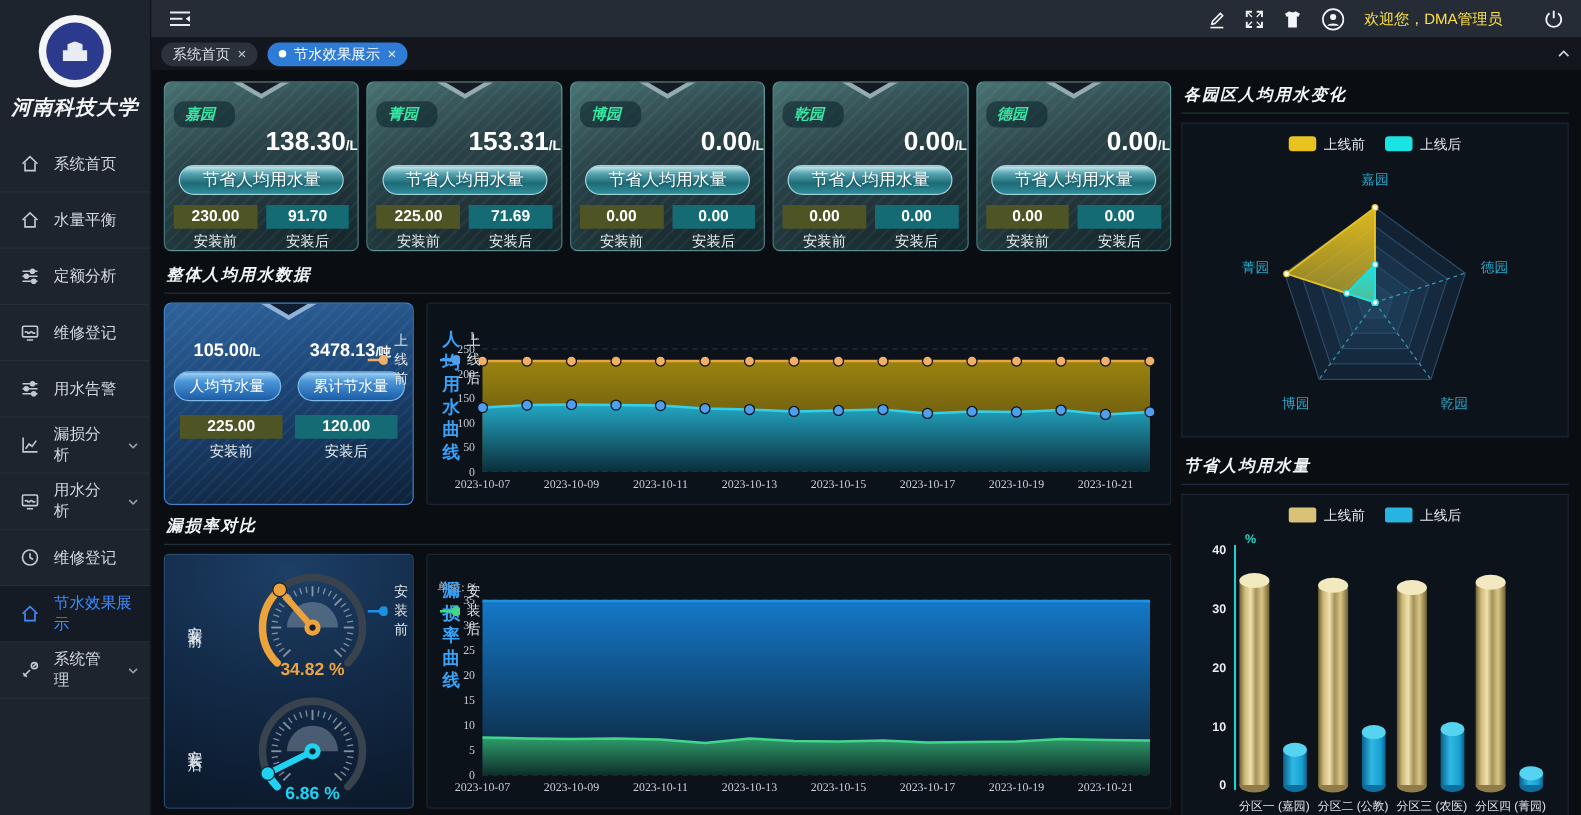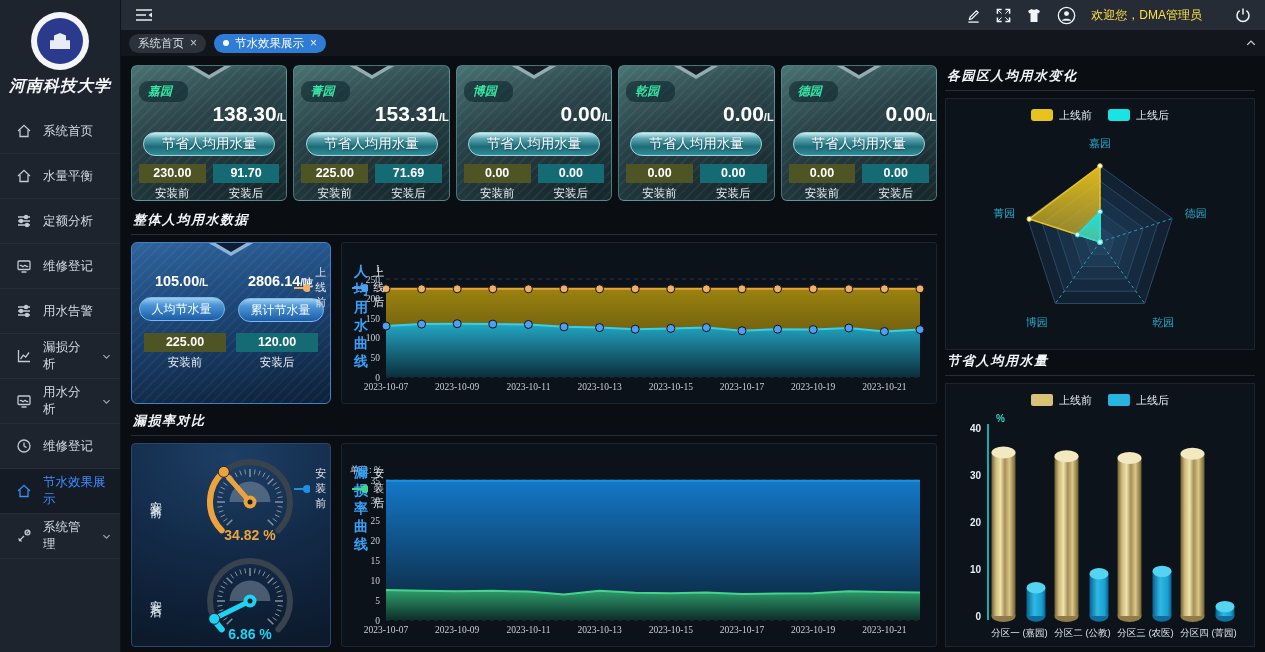--- a/index.html
+++ b/index.html
@@ -31,21 +31,21 @@
 
   .tabbar { height:27px; flex:none; background:#13171d; display:flex; align-items:center; gap:8px; padding:0 8px; border-bottom:1px solid #090c10; }
   .tab { height:19px; border-radius:10px; background:#2b323b; color:#d8dee4; font-size:11.5px; display:flex; align-items:center; padding:0 9px; gap:6px; cursor:pointer; white-space:nowrap; }
   .tab.active { background:#2e7cd6; color:#fff; }
   .tab-dot { width:6px; height:6px; border-radius:50%; background:#fff; }
   .tab-close { font-size:12px; opacity:.9; }
   .tabbar-collapse { margin-left:auto; color:#cdd4da; display:flex; cursor:pointer; }
 
   .content { flex:1; display:flex; gap:8px; padding:8px 10px 6px; min-height:0; }
   .col-left { width:806px; flex:none; display:flex; flex-direction:column; }
-  .col-right { flex:1; display:flex; flex-direction:column; gap:0; min-width:0;justify-content:space-between; }
+  .col-right { flex:1; display:flex; flex-direction:column; gap:12px; min-width:0;justify-content:space-between; }
 
   
   .cards-row { display:flex; gap:6px; height:136px; margin-bottom:8px; }
   .pcard { flex:1; position:relative; border:1px solid rgba(120,190,190,.5); border-radius:6px; overflow:hidden;
     background: repeating-linear-gradient(135deg, rgba(255,255,255,.045) 0 2px, rgba(0,0,0,0) 2px 7px),
                 linear-gradient(160deg,#4a7070 0%,#2a4349 40%,#142227 100%);
     box-shadow: inset 0 0 18px rgba(40,220,210,.07); }
   .notch { position:absolute; top:-1px; left:50%; transform:translateX(-50%); }
   .pname { position:absolute; top:15px; left:7px; font-size:12px; font-style:italic; font-weight:bold; color:#37e8a4; background:rgba(8,32,40,.55); border-radius:9px; padding:2px 16px 2px 9px; }
   .pvalue { margin-top:36px; text-align:right; font-size:21px; font-weight:bold; color:#fff; }
@@ -398,21 +398,21 @@
           <svg class="notch" width="48" height="15" viewBox="0 0 48 15">
               <polygon points="0,0 48,0 24,14" fill="#8fb3d8"></polygon>
               <polygon points="7,0 41,0 24,10" fill="#0e1d30"></polygon>
             </svg>
           <div class="ocols">
             <div class="ocol">
               <div class="oval"><span>105.00</span><span class="ounit">/L</span></div>
               <div class="obtn">人均节水量</div>
             </div>
             <div class="ocol">
-              <div class="oval"><span>2806.14</span><span class="ounit">/吨</span></div>
+              <div class="oval"><span>3478.13</span><span class="ounit">/吨</span></div>
               <div class="obtn">累计节水量</div>
             </div>
           </div>
           <div class="ostats">
             <div class="pstat">
                 <div class="pbox olive">225.00</div>
                 <div class="plabel">安装前</div>
               </div>
             <div class="pstat">
                 <div class="pbox teal">120.00</div>

